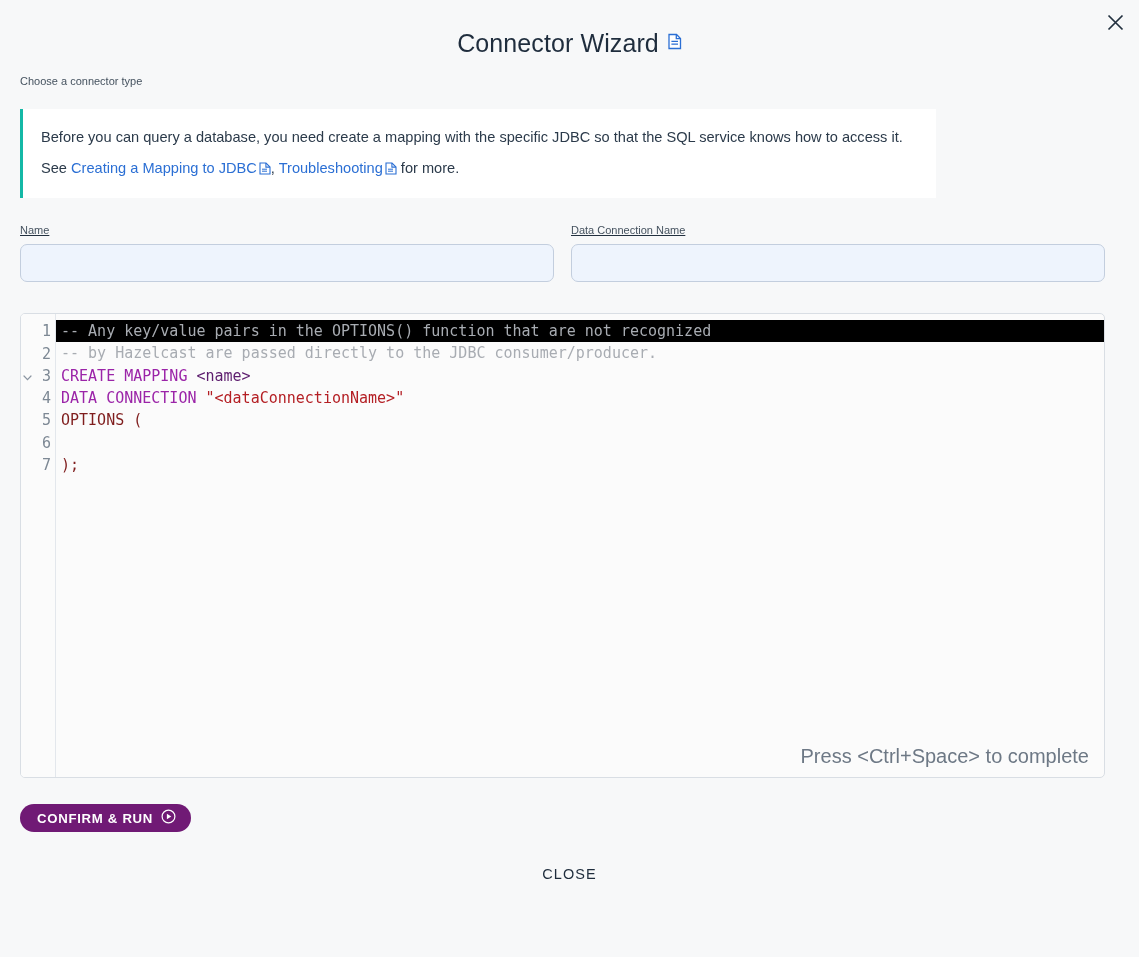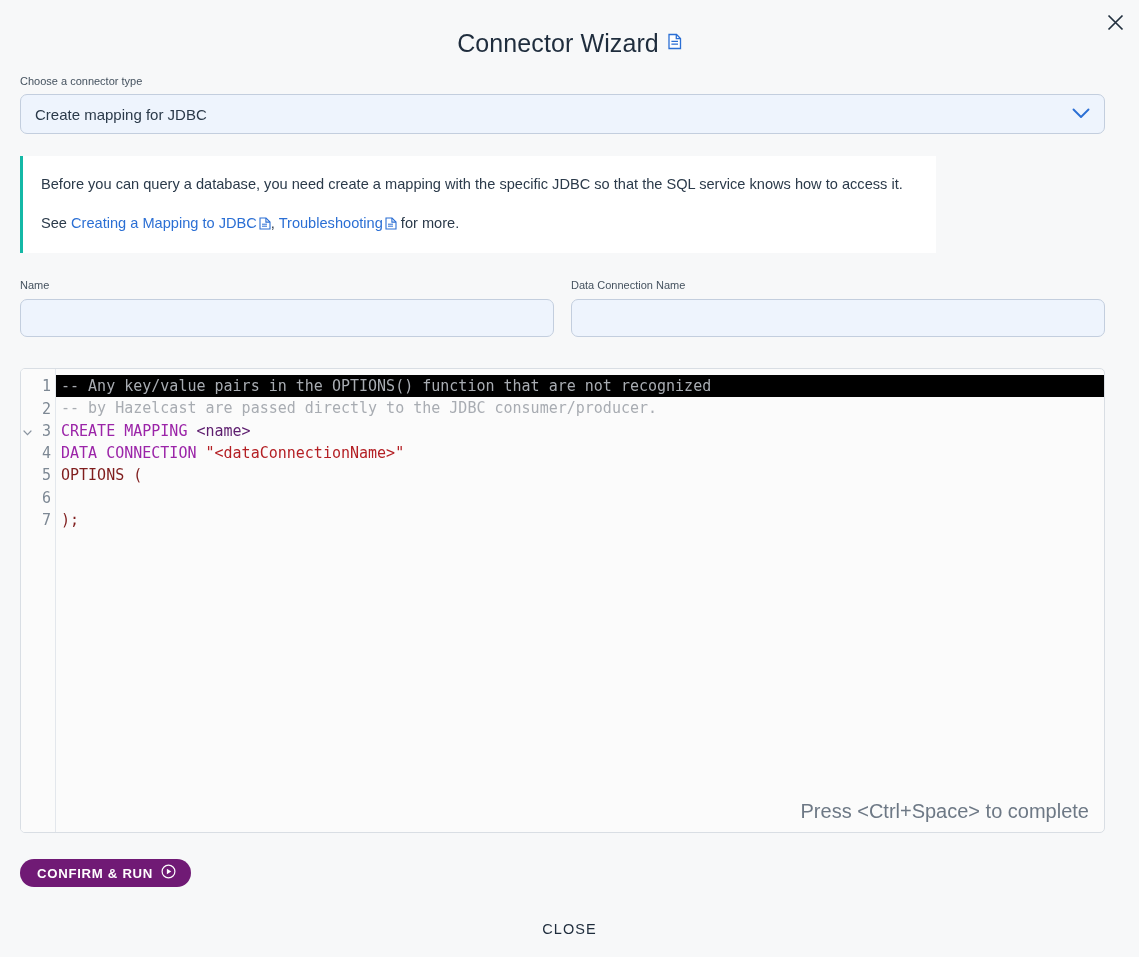--- a/index.html
+++ b/index.html
@@ -66,32 +66,32 @@
     margin-top:22px;
     width:916px;
     background:#ffffff;
     border-left:3px solid #14b8a6;
     padding:18px 20px 20px 18px;
   }
   .info-line1 {
     font-size:14.6px; color:#2b3a4a; line-height:1.45;
   }
   .info-line2 {
-    font-size:14.6px; color:#2b3a4a; margin-top:20px;
+    font-size:14.6px; color:#2b3a4a; margin-top:12px;
   }
   .link {
     color:#2b6fd4; text-decoration:none; cursor:pointer;
   }
   .link-icon { vertical-align:-2px; margin-left:2px; }
 
   
   .inputs-row {
     display:flex; gap:17px; margin-top:26px;
   }
-  .input-group { width:534px; }
+  .input-group { width:534px;text-decoration:underline; }
   .input-group .field-label { display:block; margin-bottom:8px; }
   .text-input {
     width:534px; height:38px;
     background:#eef4fd;
     border:1px solid #c3cede;
     border-radius:7px;
     padding:0 12px;
     font-family:"Liberation Sans", sans-serif;
     font-size:14.5px;
     color:#22303f;
@@ -196,28 +196,20 @@
       <path d="M8.3 1.6V5.6H12.4" stroke="#2b6fd4" stroke-width="1.3" fill="none"></path>
       <path d="M3.4 8.4h6.6 M3.4 11.2h6.6" stroke="#2b6fd4" stroke-width="1.2"></path>
     </svg>
   </span>
 </div>
 
 <div class="container">
 
   
   <div class="field-label sel-label">Choose a connector type</div>
-  <div class="select-box">
-    <span class="select-value">Create mapping for JDBC</span>
-    <span class="select-chevron">
-      <svg width="18" height="11" viewBox="0 0 18 11" fill="none">
-        <path d="M1.5 1.5 L9 9 L16.5 1.5" stroke="#2b6fd4" stroke-width="1.9" stroke-linecap="round" stroke-linejoin="round"></path>
-      </svg>
-    </span>
-  </div>
 
   
   <div class="info-panel">
     <div class="info-line1">Before you can query a database, you need create a mapping with the specific JDBC so that the SQL service knows how to access it.</div>
     <div class="info-line2">
       <span>See </span><a class="link">Creating a Mapping to JDBC</a><span class="link-icon"><svg width="12" height="13" viewBox="0 0 12 13" fill="none">
             <path d="M1 1h6l4 4v7H1z" stroke="#2b6fd4" stroke-width="1.1" fill="#ffffff"></path>
             <path d="M6.9 1.1V5.1H10.9" stroke="#2b6fd4" stroke-width="1.1" fill="none"></path>
             <path d="M3 7.2h5 M3 9.2h5" stroke="#2b6fd4" stroke-width="1"></path>
           </svg></span><span>, </span><a class="link">Troubleshooting</a><span class="link-icon"><svg width="12" height="13" viewBox="0 0 12 13" fill="none">

